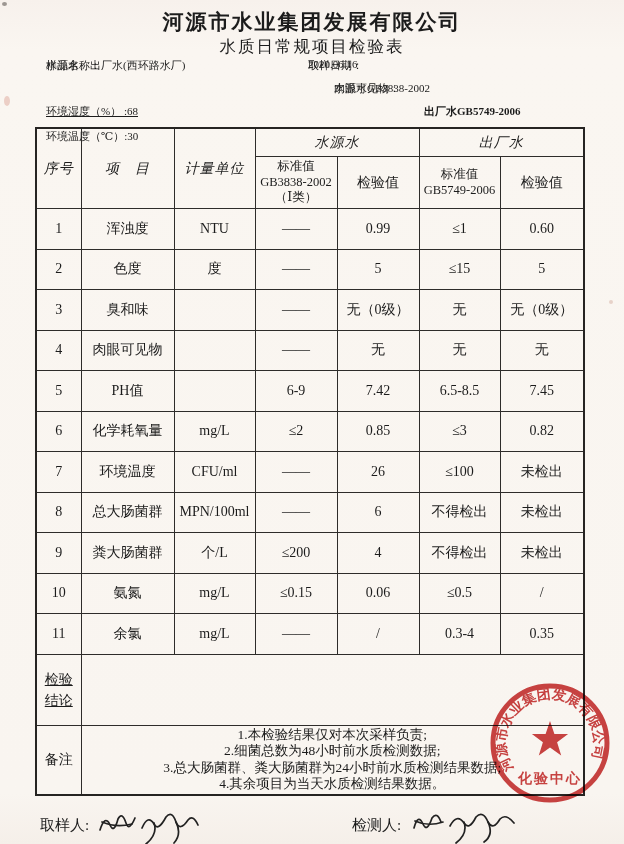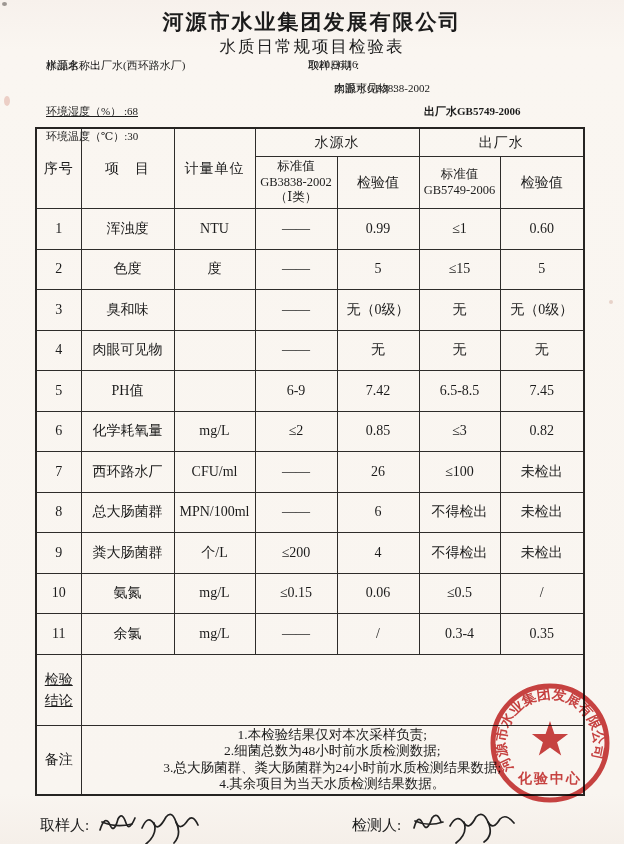--- a/index.html
+++ b/index.html
@@ -35,21 +35,21 @@
     border-collapse:collapse;table-layout:fixed;
     font-size:14px;
   }
   table.report th,table.report td{
     border:1.5px solid #2e2c2a;
     text-align:center;vertical-align:middle;
     padding:0 2px;font-weight:normal;
     overflow:hidden;
   }
   table.report{border:2px solid #262422;}
-  tr.h1 th{height:27px;}
+  tr.h1 th{height:27px;font-style:italic;}
   tr.h2 th{height:51px;}
   .std-hdr{font-size:12.5px;line-height:1.25;white-space:pre-line;}
   .hdr-lbl{letter-spacing:1px;}
   tbody.data tr td{height:39.5px;}
   td.left{text-align:left;padding-left:5px;}
   tr.concl td{height:70px;text-decoration:underline;}
   .concl-lbl{white-space:pre-line;line-height:1.5;}
   tr.remark td{height:68px;margin-left:8px;}
   .remark-body{
     text-align:left;font-size:13.5px;line-height:16.5px;padding:2px 2px 2px 6px;
@@ -175,21 +175,21 @@
           <td>6</td>
           <td class="left">化学耗氧量</td>
           <td>mg/L</td>
           <td>≤2</td>
           <td>0.85</td>
           <td>≤3</td>
           <td>0.82</td>
         </tr>
         <tr>
           <td>7</td>
-          <td class="left">西环路水厂</td>
+          <td class="left">环境温度</td>
           <td>CFU/ml</td>
           <td>——</td>
           <td>26</td>
           <td>≤100</td>
           <td>未检出</td>
         </tr>
         <tr>
           <td>8</td>
           <td class="left">总大肠菌群</td>
           <td>MPN/100ml</td>

